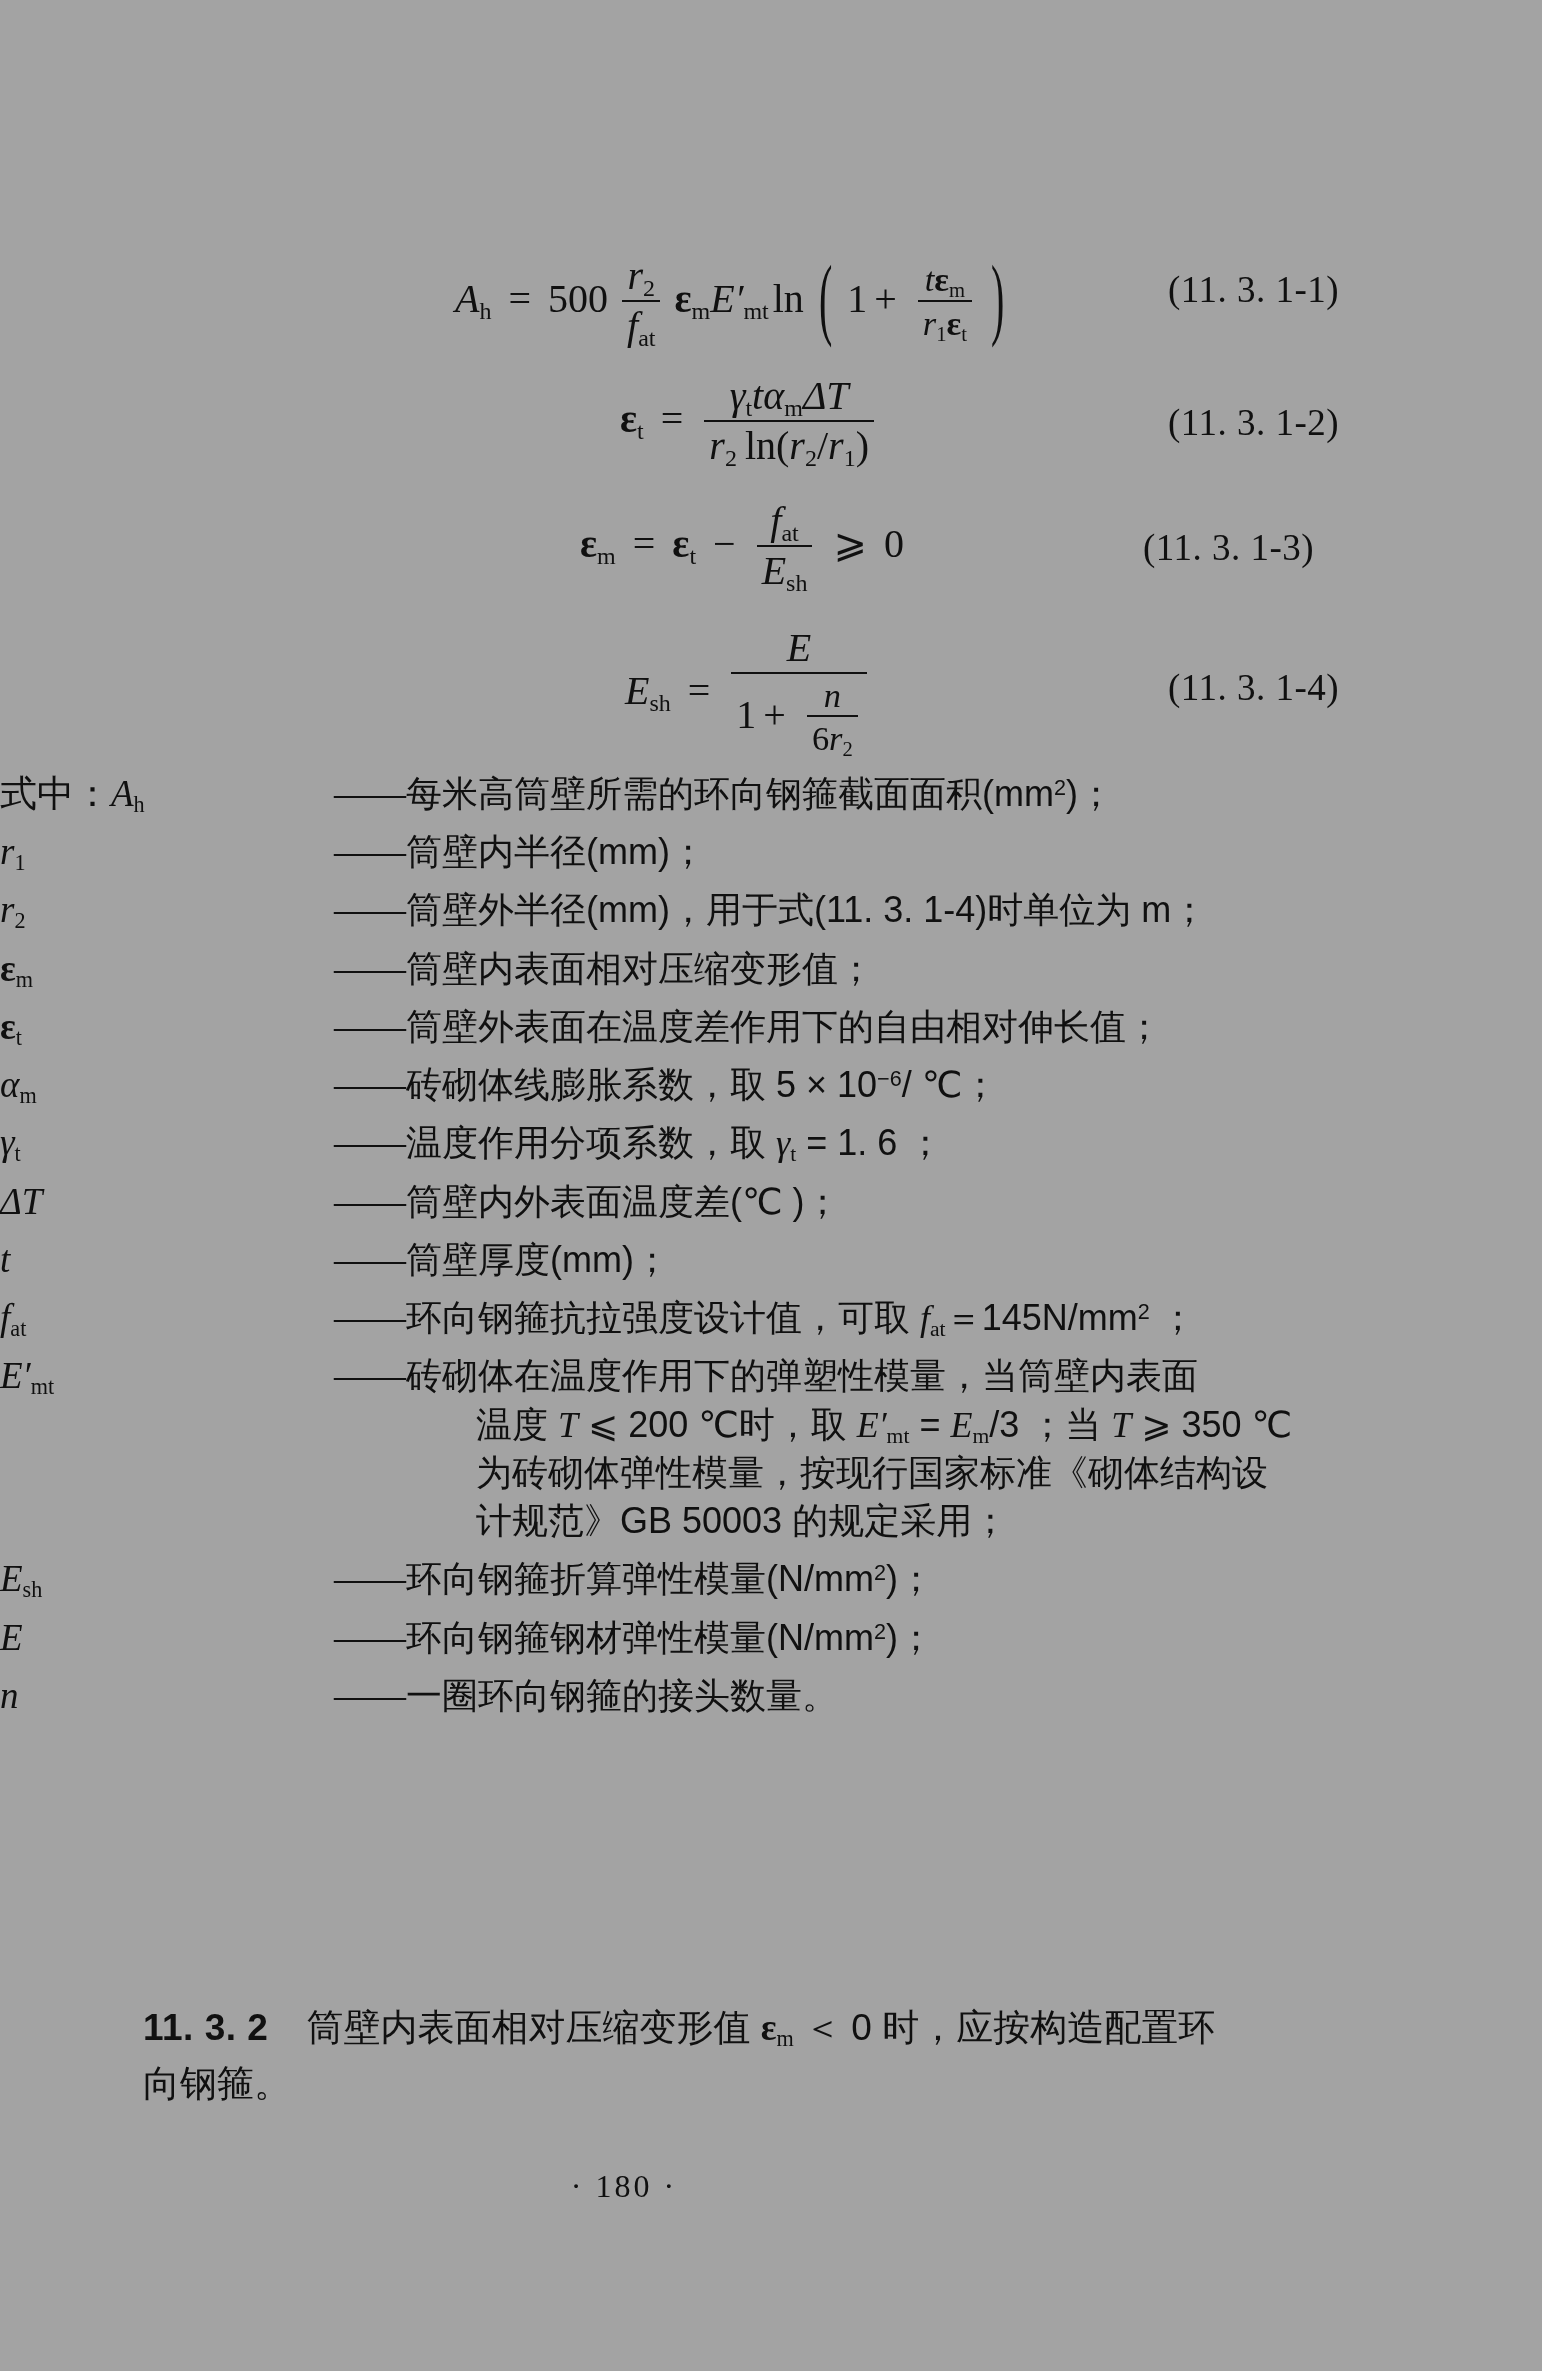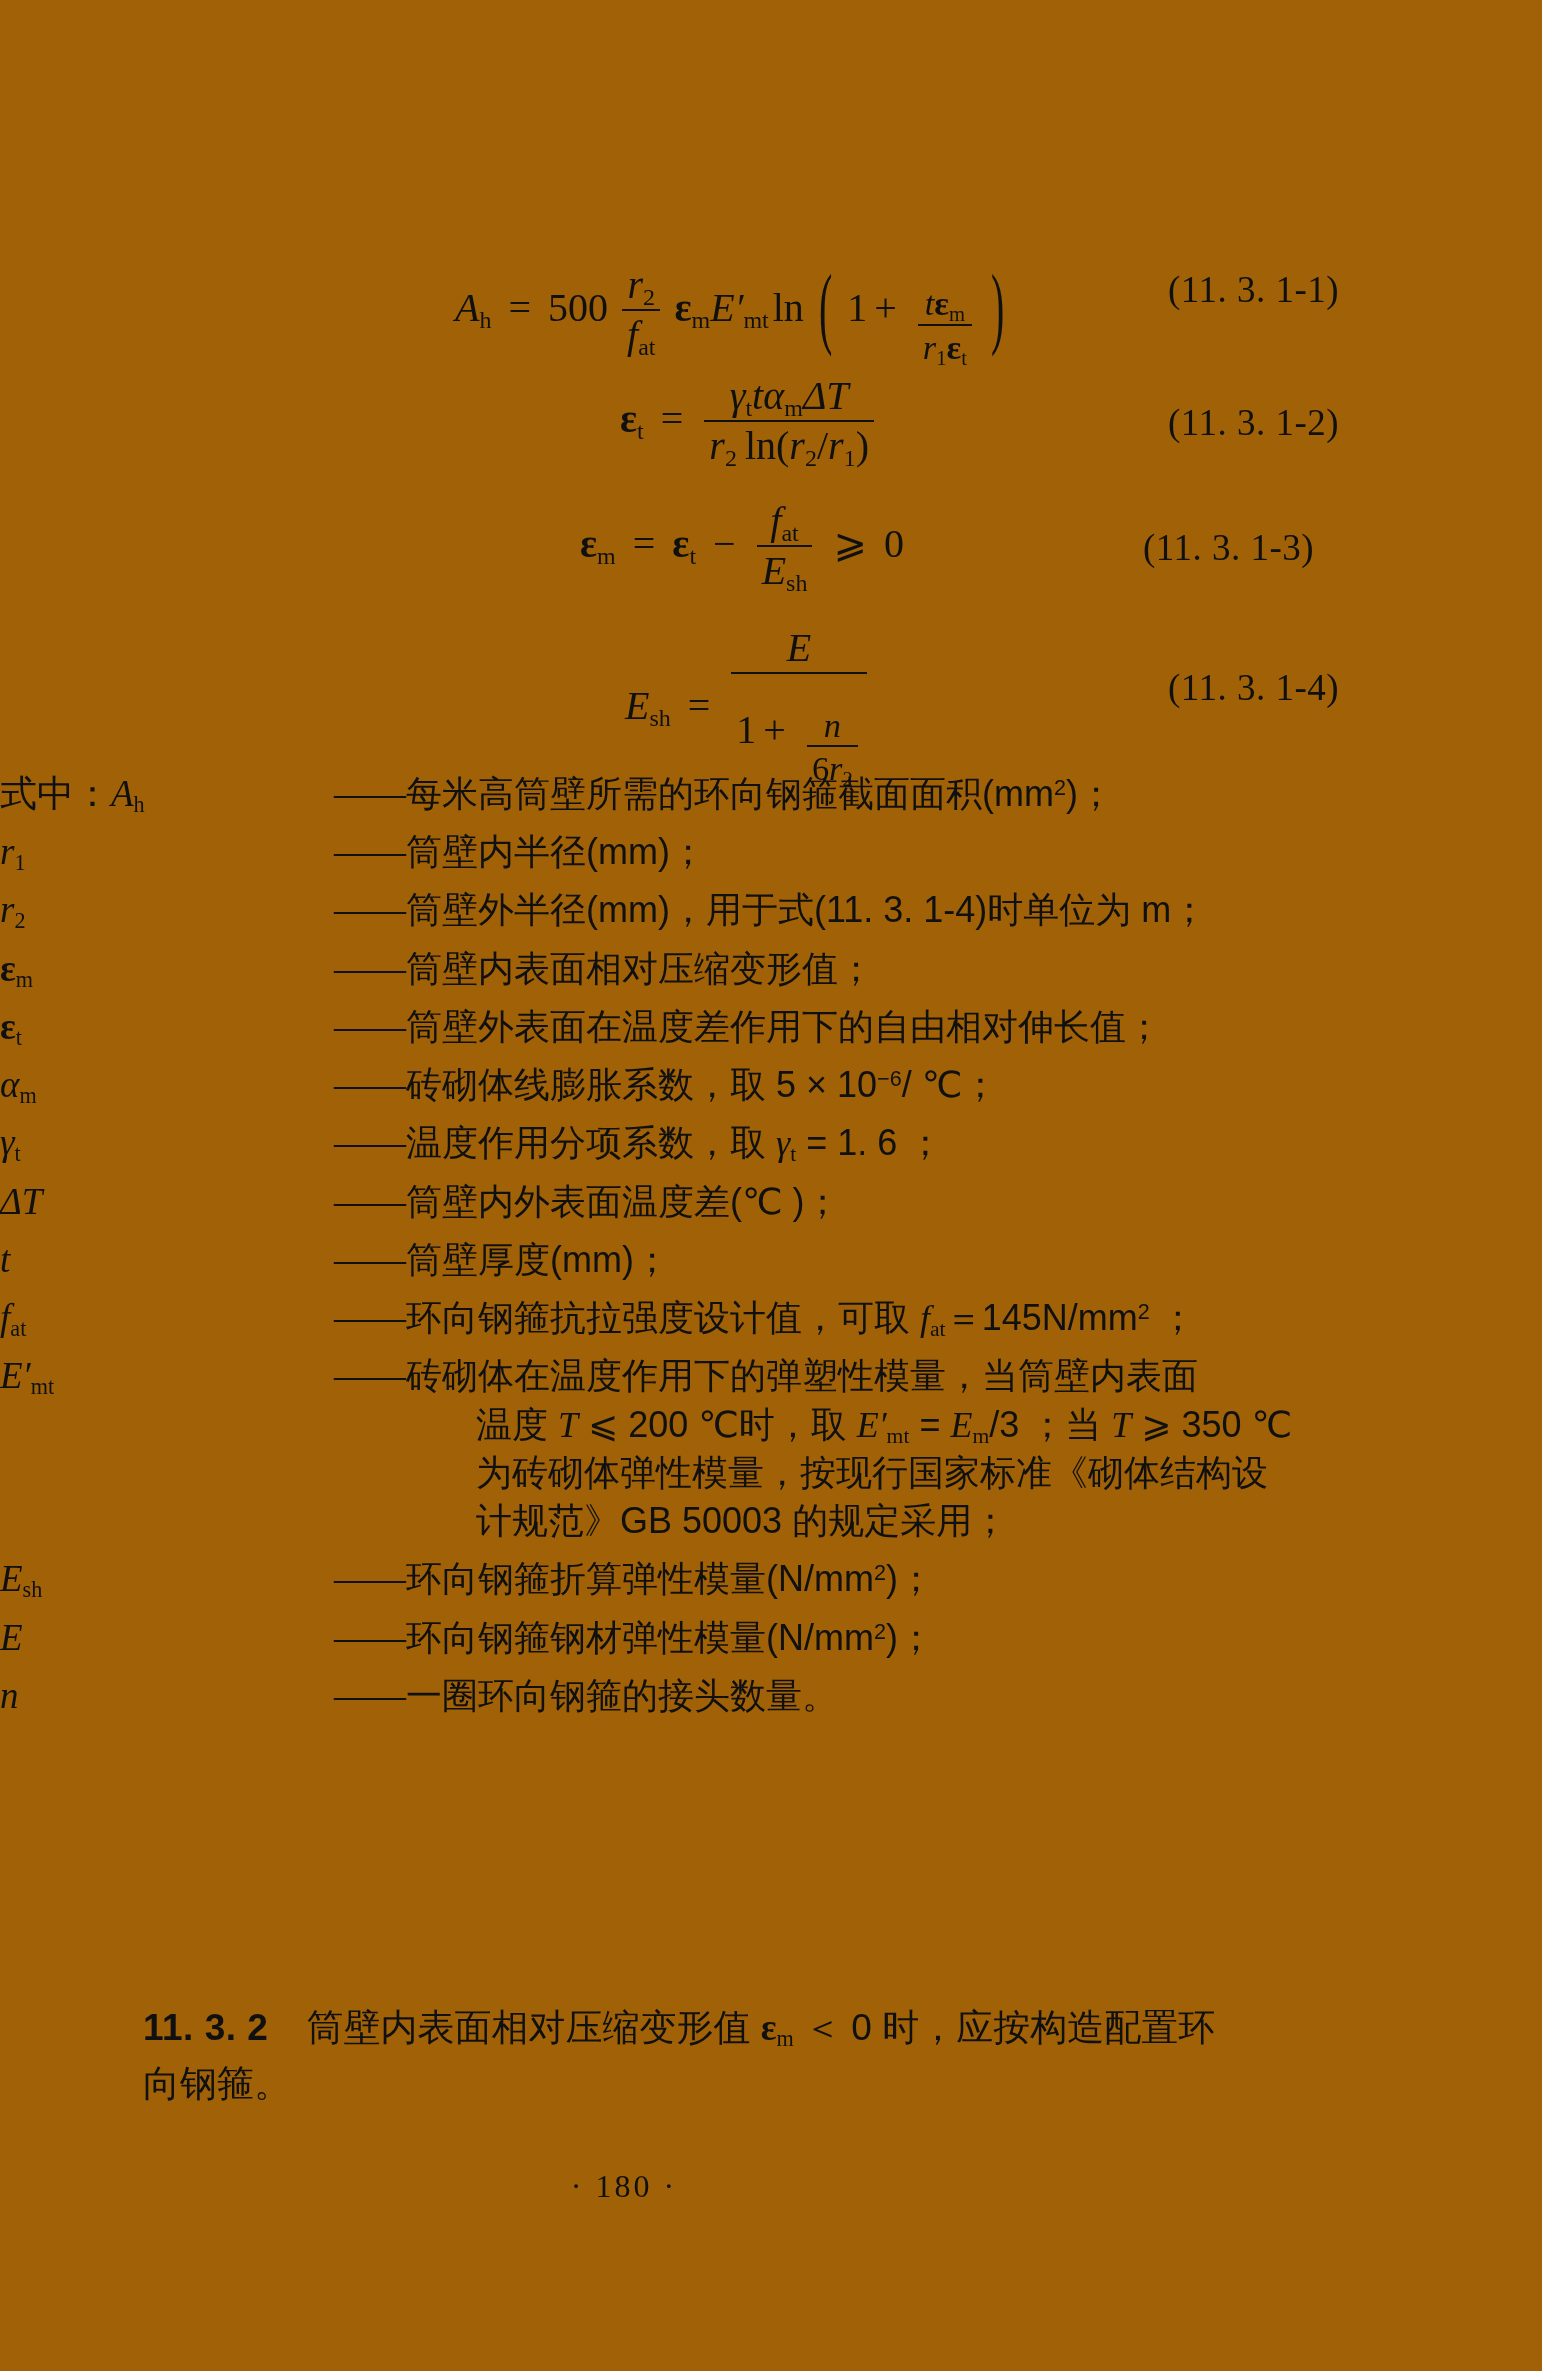--- a/index.html
+++ b/index.html
@@ -13,21 +13,21 @@
     position: relative;
     font-family: "Liberation Serif", "DejaVu Serif", serif;
     color: #101010;
     overflow: hidden;
   }
   .page {
     position: absolute;
     left: 0; top: 0;
     width: 1542px;
     height: 2371px;
-    background: #a16207;
+    background: #a3a3a3;
   }
 
   
   .eq-block {
     position: absolute;
     left: 0;
     top: 238px;
     width: 1542px;
   }
   .eq-row {
@@ -73,21 +73,21 @@
     display: block;
     padding: 0 5px 1px 5px;
     border-bottom: 2px solid #101010;
     line-height: 1.12;
   }
   .frac > .den {
     display: block;
     padding: 2px 5px 0 5px;
     line-height: 1.12;
   }
-  .sfrac { font-size: 0.86em; margin-top: 30px; }
+  .sfrac { font-size: 0.86em; }
   .paren-big {
     display: inline-block;
     font-size: 1.0em;
     transform: scaleY(2.25);
     transform-origin: center;
     margin: 0 5px;
     position: relative;
     top: -1px;
     font-style: normal;
   }

